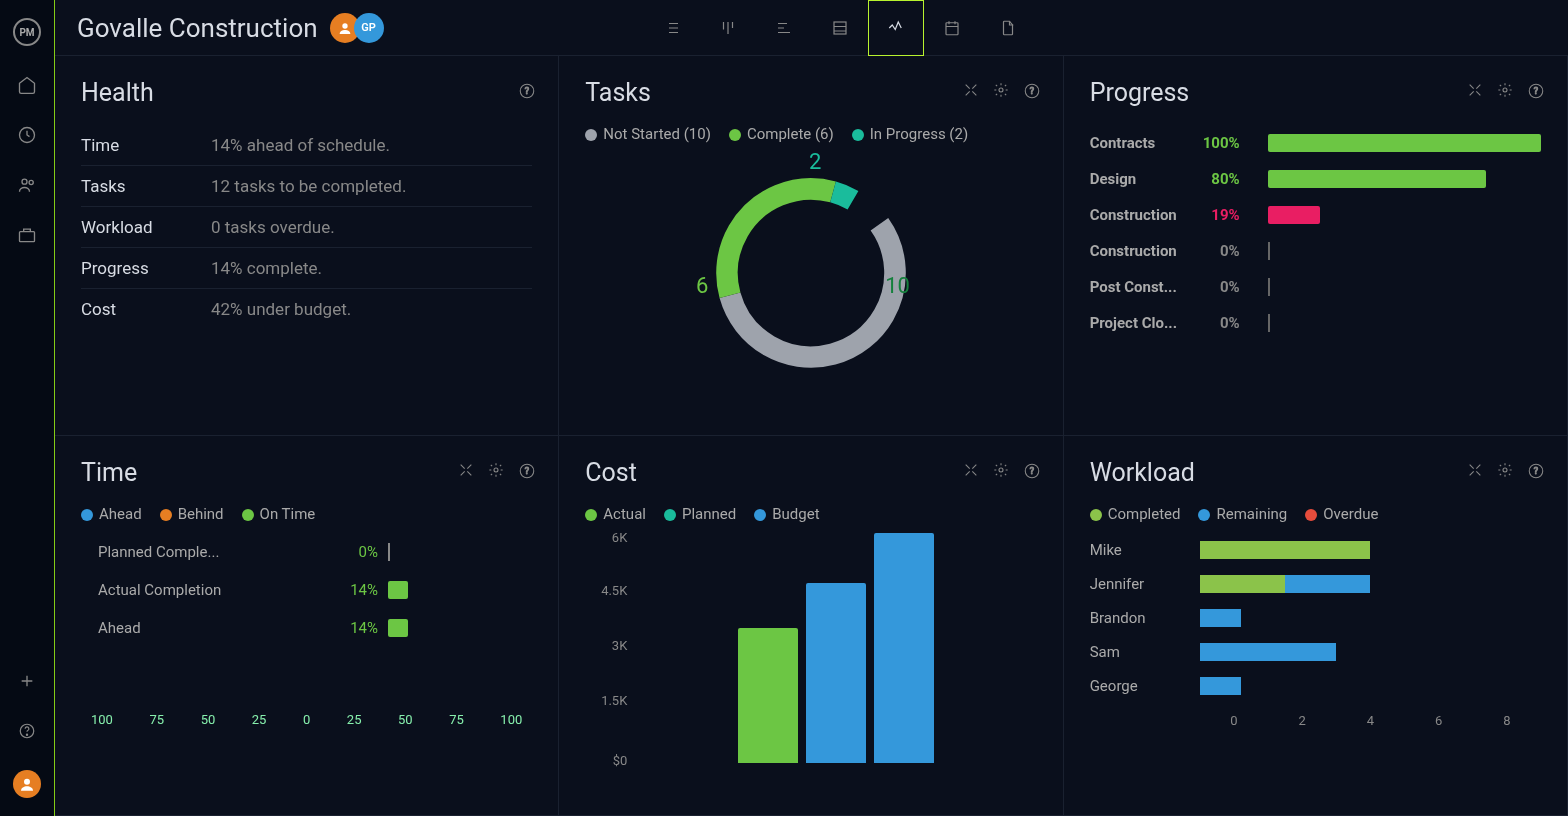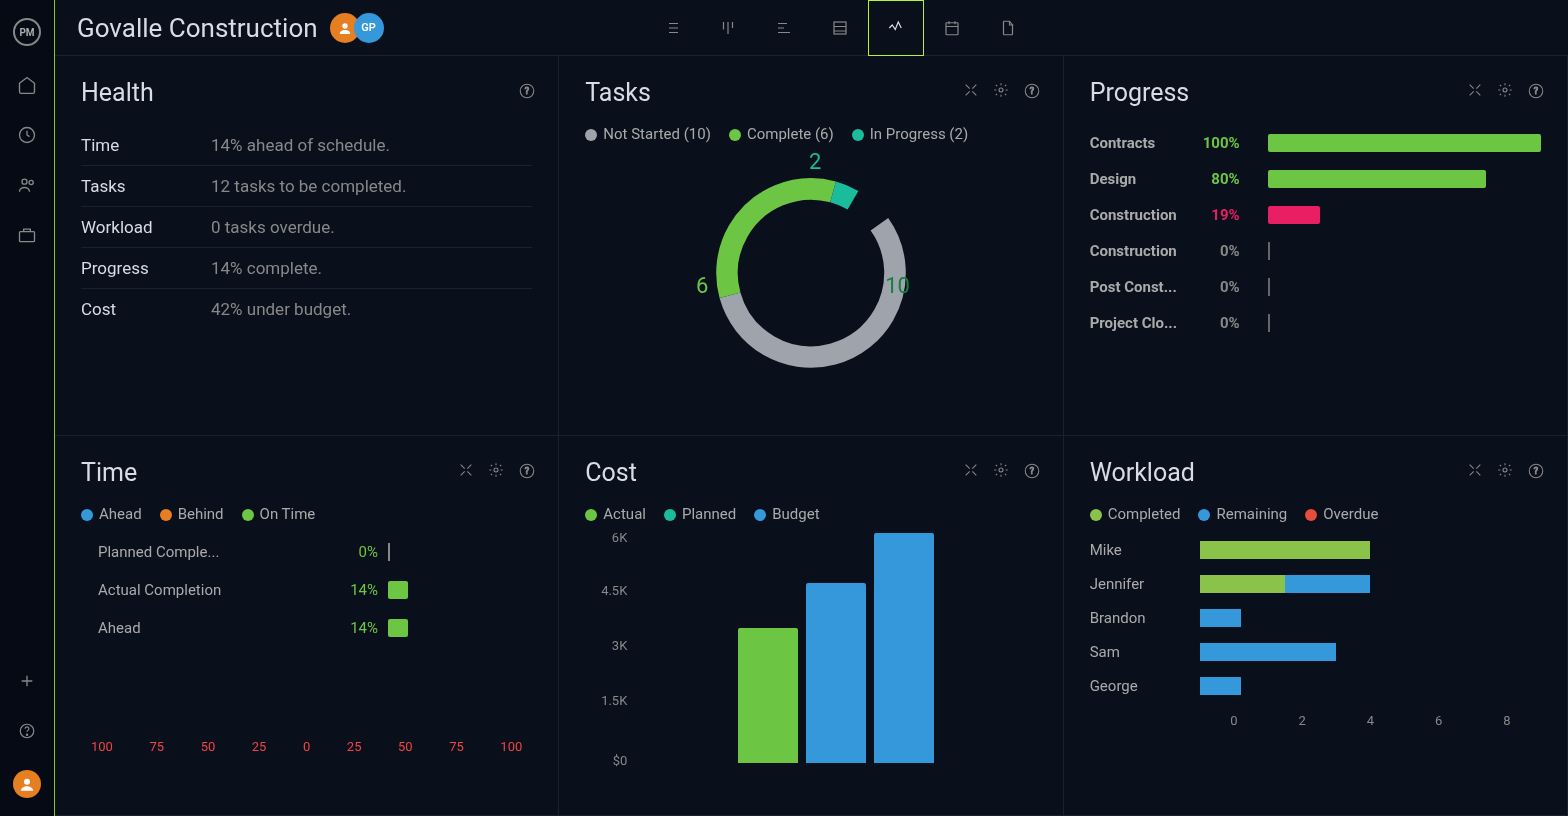--- a/index.html
+++ b/index.html
@@ -34,21 +34,21 @@
   .prow { display:flex; align-items:center; padding:9px 0; font-size:15px;font-weight:bold; }
   .prow .plab { width:100px; color:#aaa; overflow:hidden; text-overflow:ellipsis; white-space:nowrap; }
   .prow .ppct { width:50px; text-align:right; margin-right:28px; }
   .prow .pbar { flex:1; height:18px; position:relative; }
   .prow .pfill { height:100%; border-radius:2px; }
   .trow { display:flex; align-items:center; padding:10px 0; font-size:15px;margin-left:17px; }
   .trow .tlab { width:230px; color:#aaa; overflow:hidden; text-overflow:ellipsis; white-space:nowrap; }
   .trow .tpct { width:50px; text-align:right; color:#6cc644; margin-right:10px; }
   .trow .tbar { width:20px; height:18px; background:#6cc644; border-radius:2px; }
   .trow .tlin { width:2px; height:18px; background:#888; }
-  .taxis { display:flex; justify-content:space-between; font-size:13px; color:#ef4444; margin-top:92px; padding:0 10px; }
+  .taxis { display:flex; justify-content:space-between; font-size:13px; color:#86efac; margin-top:65px; padding:0 10px; }
   .costchart { display:flex; align-items:flex-end; height:230px; position:relative; padding-left:50px; }
   .costchart .ylab { position:absolute; left:0; font-size:13px; color:#888; width:42px; text-align:right; }
   .costchart .bar { width:60px; margin:0 4px; border-radius:2px 2px 0 0; }
   .wrow { display:flex; align-items:flex-start; padding:8px 0; font-size:15px; }
   .wrow .wlab { width:110px; color:#aaa; }
   .wrow .wbar { flex:1; height:18px; display:flex; }
   .wrow .wseg { height:100%; }
   .waxis { display:flex; font-size:13px; color:#888; margin-left:110px; margin-top:10px; }
   .waxis span { flex:1; text-align:center; }
   svg { display:block; }

